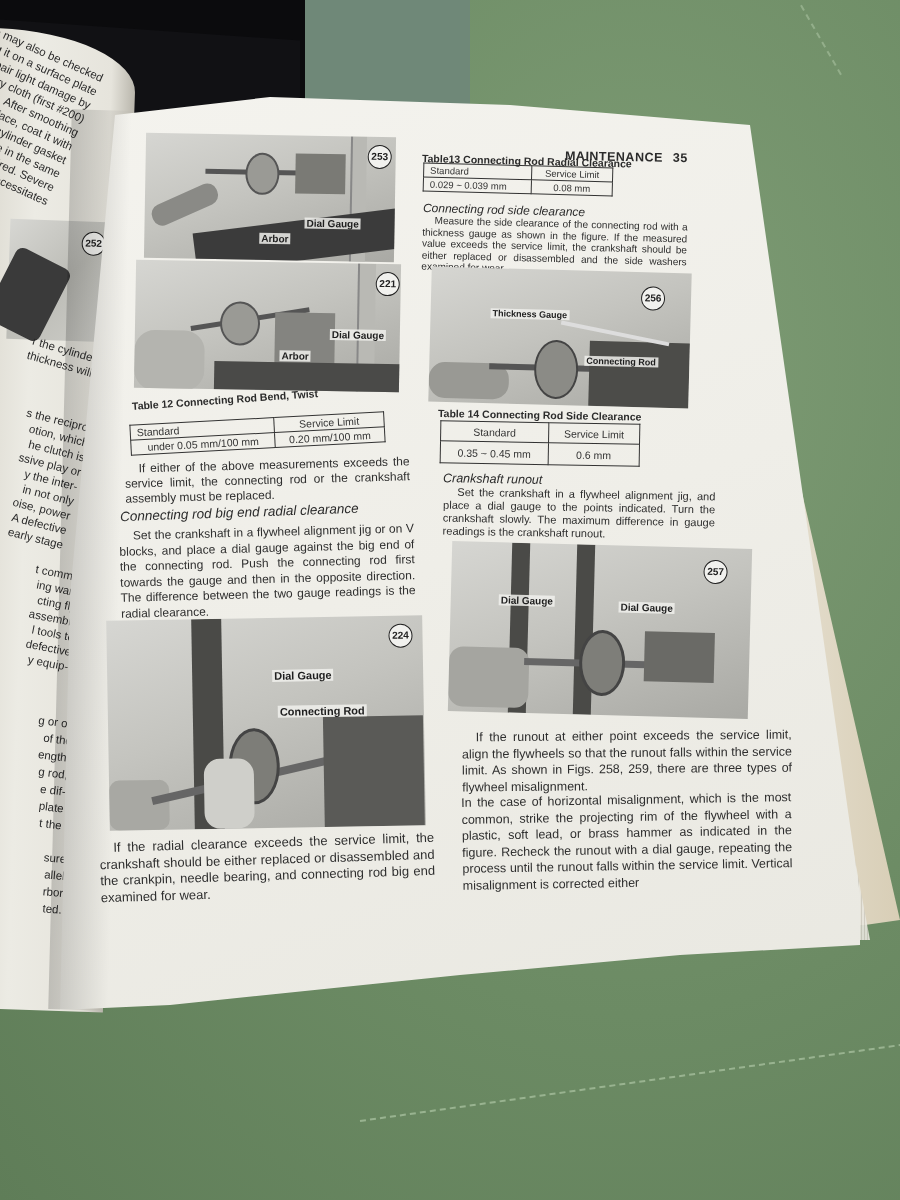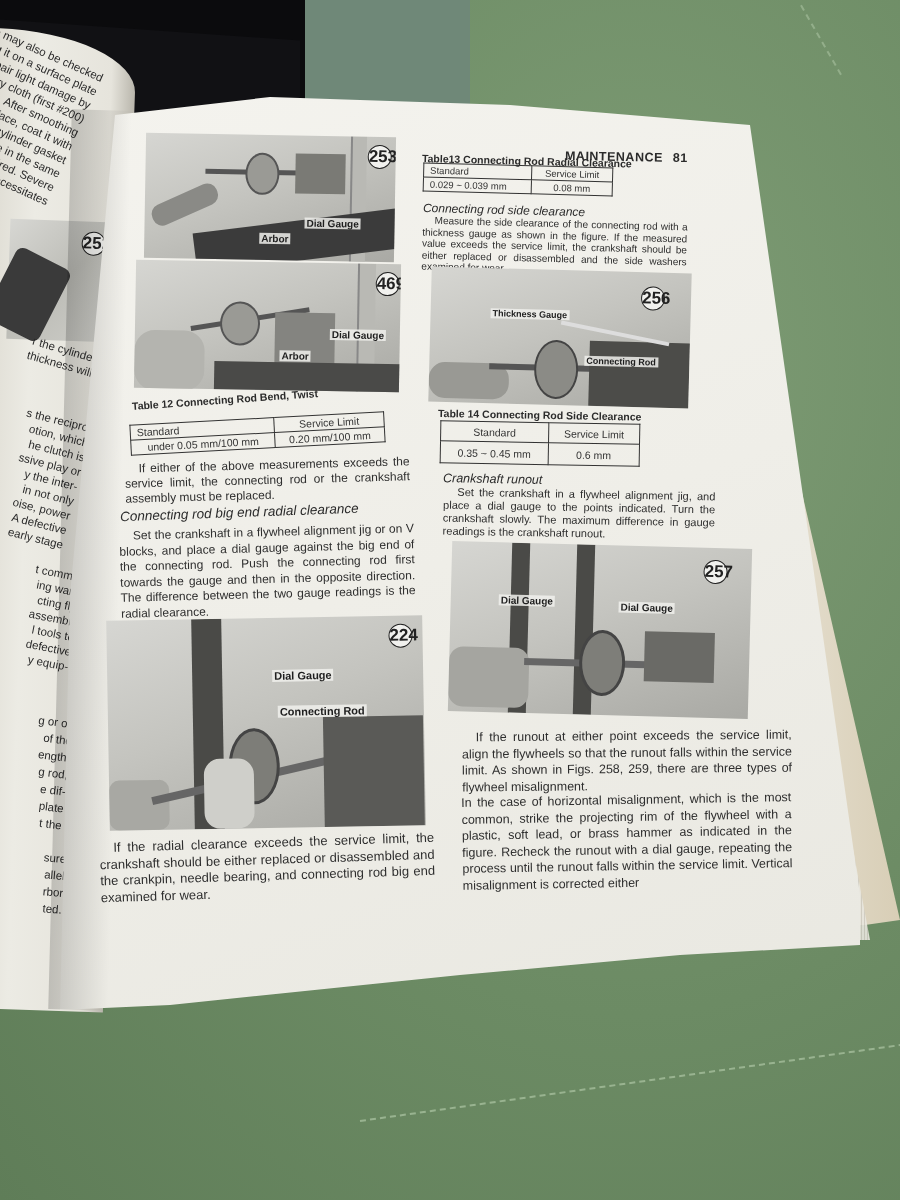--- a/index.html
+++ b/index.html
@@ -104,21 +104,21 @@
     position:absolute; border-collapse:collapse; font-size:10.5px; color:#333;
   }
   table.spec td { border:1.4px solid #333; padding:1px 6px; text-align:center; }
 
   .figure {
     position:absolute; overflow:hidden;
     background:linear-gradient(160deg,#d6d6d2 0%, #c4c4bf 45%, #a9a9a4 100%);
   }
   .fig-num {
     position:absolute; width:22px; height:22px; border:1.5px solid #222; border-radius:50%;
-    background:#f1f1ee; font-size:17px; font-weight:bold; text-align:center; line-height:22px; color:#222;
+    background:#f1f1ee; font-size:10px; font-weight:bold; text-align:center; line-height:22px; color:#222;
   }
   .fig-label {
     position:absolute; font-size:10px; font-weight:bold; color:#1e1e1e;
     background:rgba(240,240,236,.85); padding:0 2px; white-space:nowrap;
   }
   .shape { position:absolute; }
 </style>
 </head>
 <body>
 
@@ -190,21 +190,21 @@
 <div class="page-stack"></div>
 <div class="page-stack-edge"></div>
 
 <div class="main-page"></div>
 <div class="gutter-shadow"></div>
 
 <div class="content">
 
   <div class="header-right">
     <span>MAINTENANCE</span>
-    <span style="margin-left:6px;">81</span>
+    <span style="margin-left:6px;">35</span>
   </div>
 
   <div class="figure" style="left:145px; top:135px; width:250px; height:125px; transform:rotate(1deg);">
     <div class="shape" style="left:5px; top:60px; width:70px; height:22px; background:#8a8a86; border-radius:10px; transform:rotate(-25deg);"></div>
     <div class="shape" style="left:60px; top:35px; width:110px; height:5px; background:#555;"></div>
     <div class="shape" style="left:100px; top:18px; width:30px; height:38px; background:#9a9a95; border:2px solid #555; border-radius:50%;"></div>
     <div class="shape" style="left:150px; top:18px; width:50px; height:40px; background:#7a7a75;"></div>
     <div class="shape" style="left:205px; top:0; width:14px; height:125px; background:#b9b9b4; border-left:2px solid #888;"></div>
     <div class="shape" style="left:50px; top:85px; width:210px; height:40px; background:#3b3b3b; transform:rotate(-8deg);"></div>
     <div class="fig-num" style="left:222px; top:8px;">253</div>
@@ -212,21 +212,21 @@
     <div class="fig-label" style="left:115px; top:98px;">Arbor</div>
   </div>
 
   <div class="figure" style="left:135px; top:262px; width:265px; height:128px; transform:rotate(1deg);">
     <div class="shape" style="left:0; top:70px; width:70px; height:60px; background:#b4b4af; border-radius:20px;"></div>
     <div class="shape" style="left:55px; top:55px; width:120px; height:5px; background:#555; transform:rotate(-10deg);"></div>
     <div class="shape" style="left:85px; top:40px; width:36px; height:40px; background:#9a9a95; border:2px solid #555; border-radius:50%;"></div>
     <div class="shape" style="left:140px; top:50px; width:60px; height:55px; background:#848480;"></div>
     <div class="shape" style="left:222px; top:0; width:16px; height:128px; background:#b9b9b4; border-left:2px solid #888;"></div>
     <div class="shape" style="left:80px; top:100px; width:190px; height:30px; background:#4a4a48;"></div>
-    <div class="fig-num" style="left:240px; top:8px;">469</div>
+    <div class="fig-num" style="left:240px; top:8px;">221</div>
     <div class="fig-label" style="left:195px; top:66px;">Dial Gauge</div>
     <div class="fig-label" style="left:145px; top:88px;">Arbor</div>
   </div>
 
   <div class="table-title" style="left:132px; top:400px; transform:rotate(-4deg); transform-origin:left;">Table 12 Connecting Rod Bend, Twist</div>
   <table class="spec" style="left:130px; top:418px; width:255px; transform:rotate(-3deg);">
     <tbody>
         <tr>
       <td style="text-align:left;">Standard</td>
       <td>Service Limit</td>

